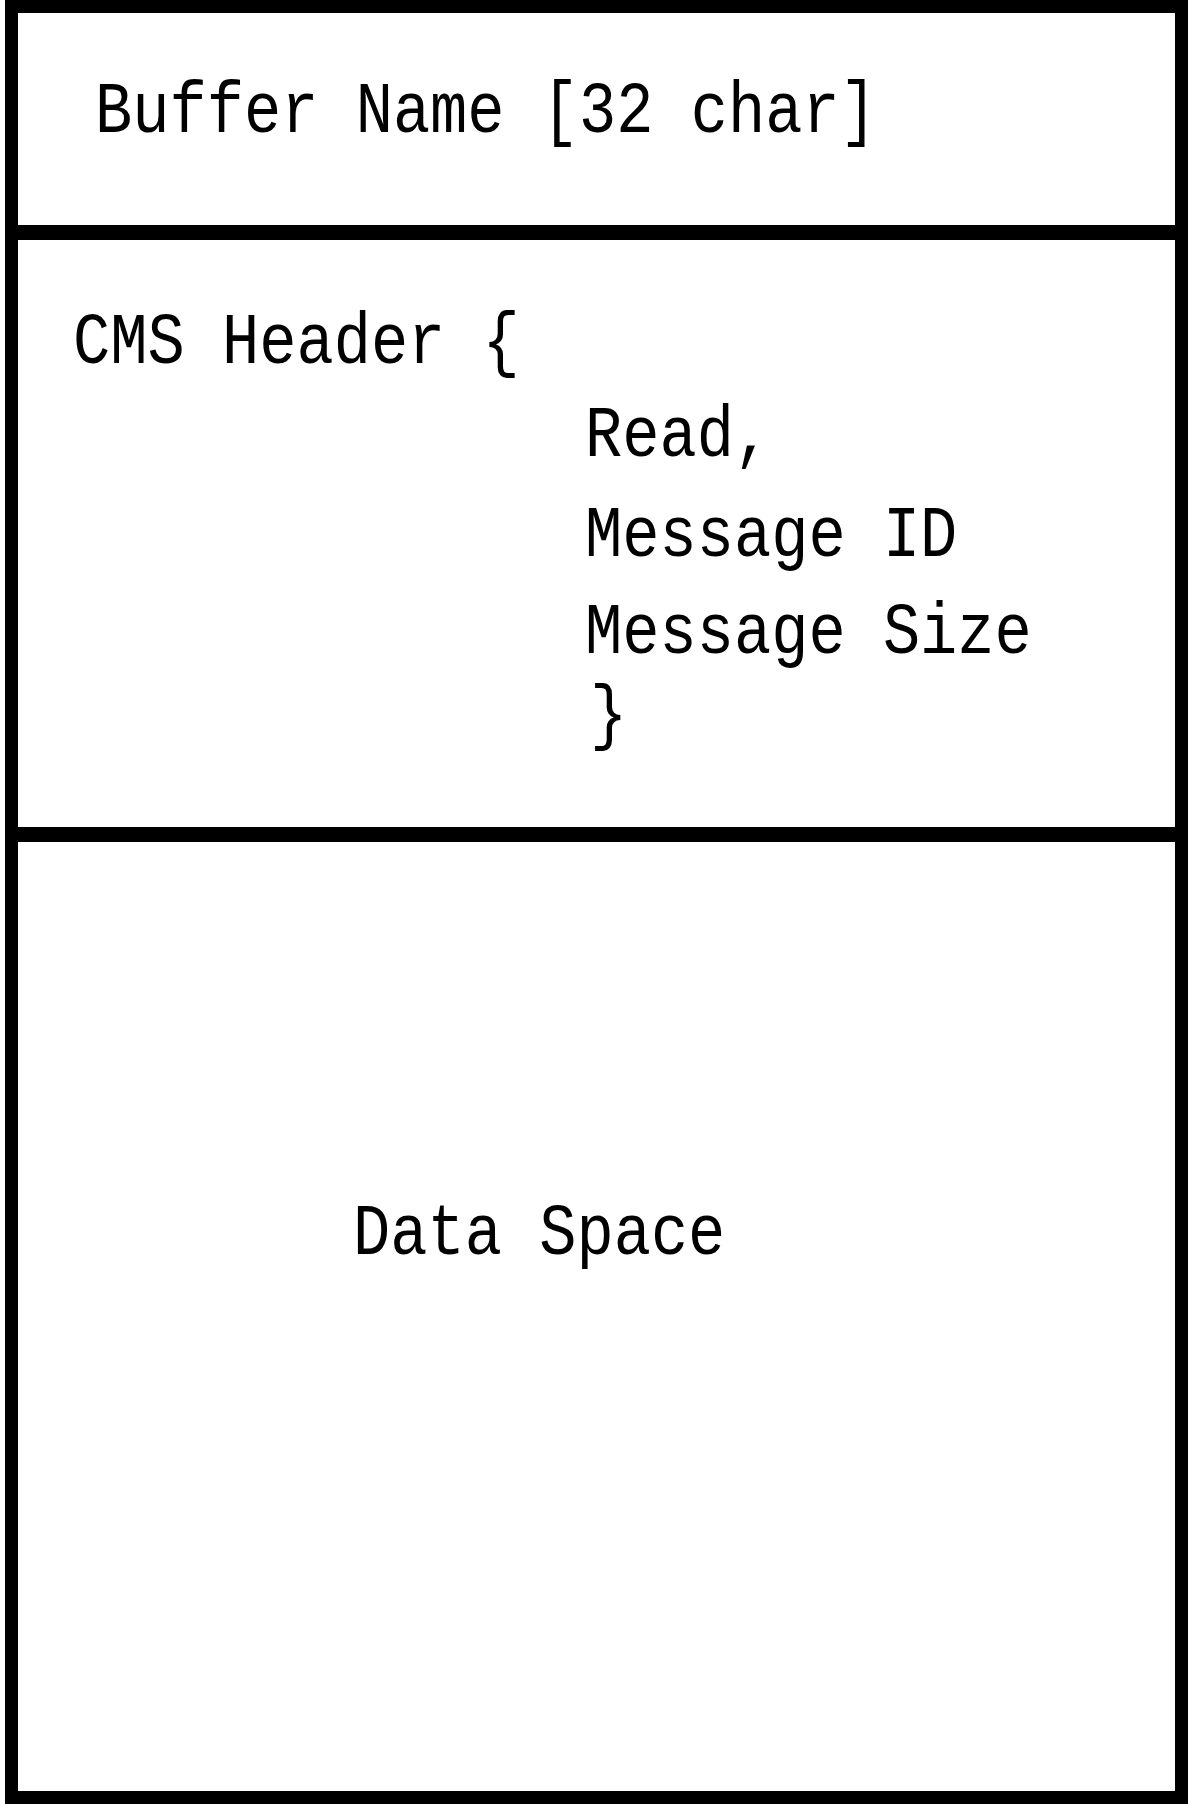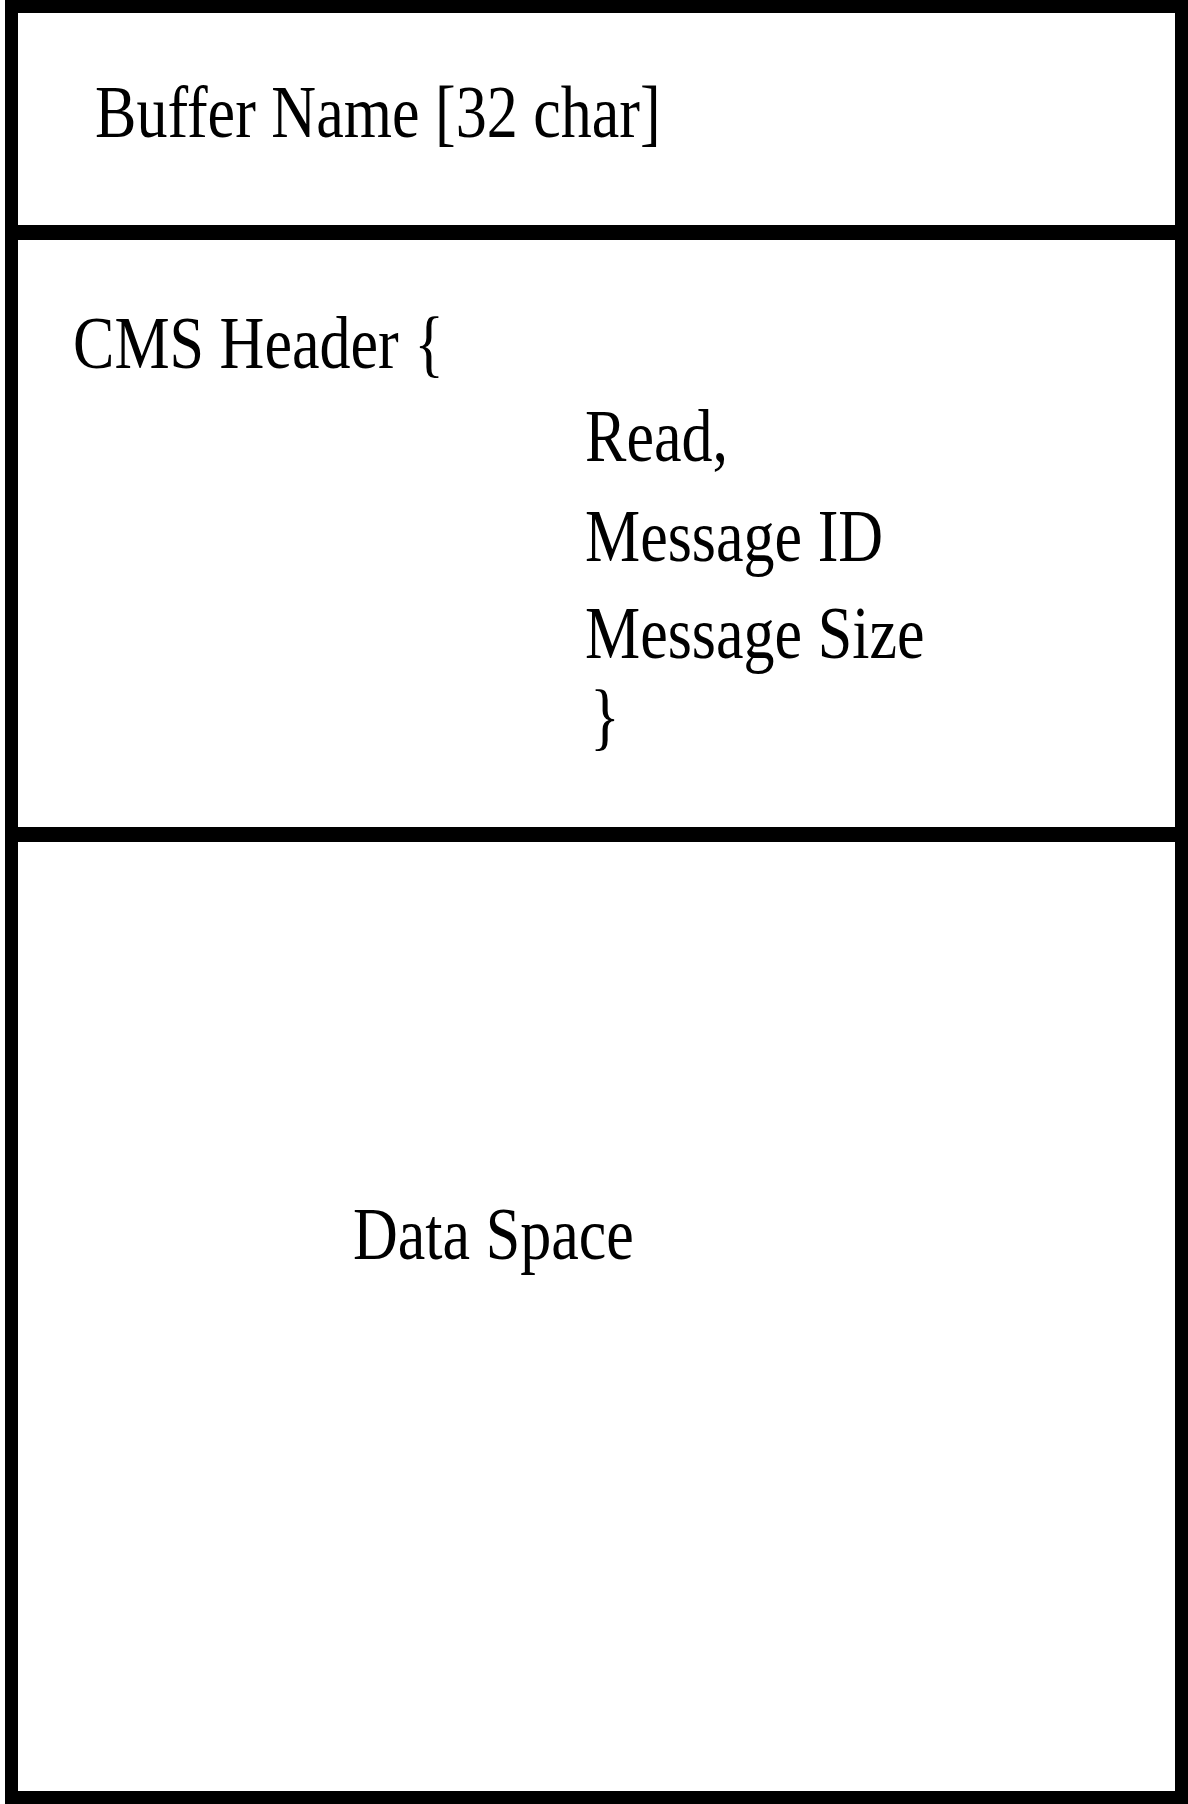--- a/index.html
+++ b/index.html
@@ -6,21 +6,21 @@
     margin: 0;
     padding: 0;
     background: #ffffff;
   }
   .canvas {
     position: relative;
     width: 1188px;
     height: 1804px;
     background: #ffffff;
     overflow: hidden;
-    font-family: Liberation Serif, serif;
+    font-family: Liberation Mono, monospace;
     color: #000000;
   }
   .frame {
     position: absolute;
     left: 5px;
     top: 0;
     width: 1183px;
     height: 1804px;
     box-sizing: border-box;
     border: 13px solid #000000;

